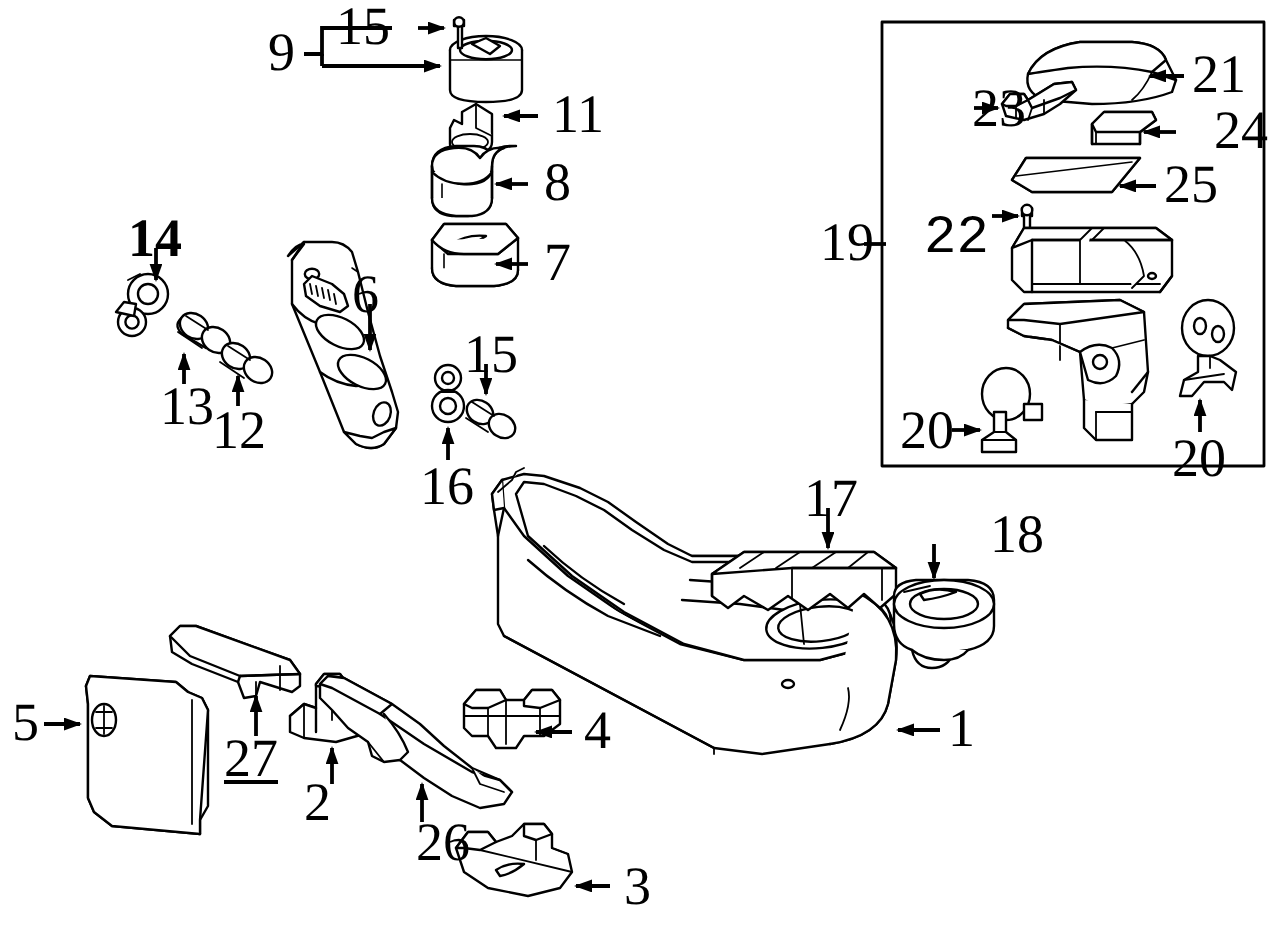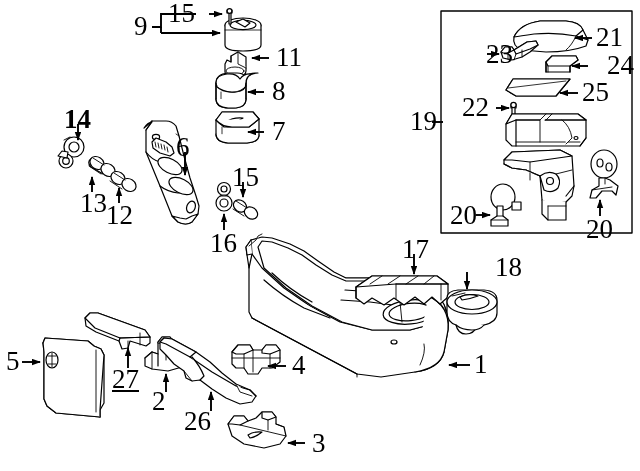--- a/index.html
+++ b/index.html
@@ -424,20 +424,20 @@
   <div class="lbl" style="left:80px;top:190px;">13</div>
   <div class="lbl" style="left:64px;top:106px;font-weight:bold;">14</div>
   <div class="lbl" style="left:232px;top:164px;">15</div>
   <div class="lbl" style="left:210px;top:230px;">16</div>
   <div class="lbl" style="left:402px;top:236px;">17</div>
   <div class="lbl" style="left:456px;top:254px;margin-left:39px;">18</div>
   <div class="lbl" style="left:410px;top:108px;">19</div>
   <div class="lbl" style="left:450px;top:202px;">20</div>
   <div class="lbl" style="left:586px;top:216px;">20</div>
   <div class="lbl" style="left:596px;top:24px;">21</div>
-  <div class="lbl" style="left:462px;top:94px;">22</div>
+  <div class="lbl" style="left:462px;top:107px;font-family:Liberation Mono, monospace;">22</div>
   <div class="lbl" style="left:450px;top:41px;margin-left:36px;">23</div>
   <div class="lbl" style="left:592px;top:52px;margin-left:15px;">24</div>
   <div class="lbl" style="left:582px;top:79px;">25</div>
-  <div class="lbl" style="left:184px;top:408px;text-align:right;">26</div>
+  <div class="lbl" style="left:208px;top:408px;text-align:right;">26</div>
   <div class="lbl" style="left:112px;top:366px;text-decoration:underline;">27</div>
 
 </div>
 
 </body></html>

